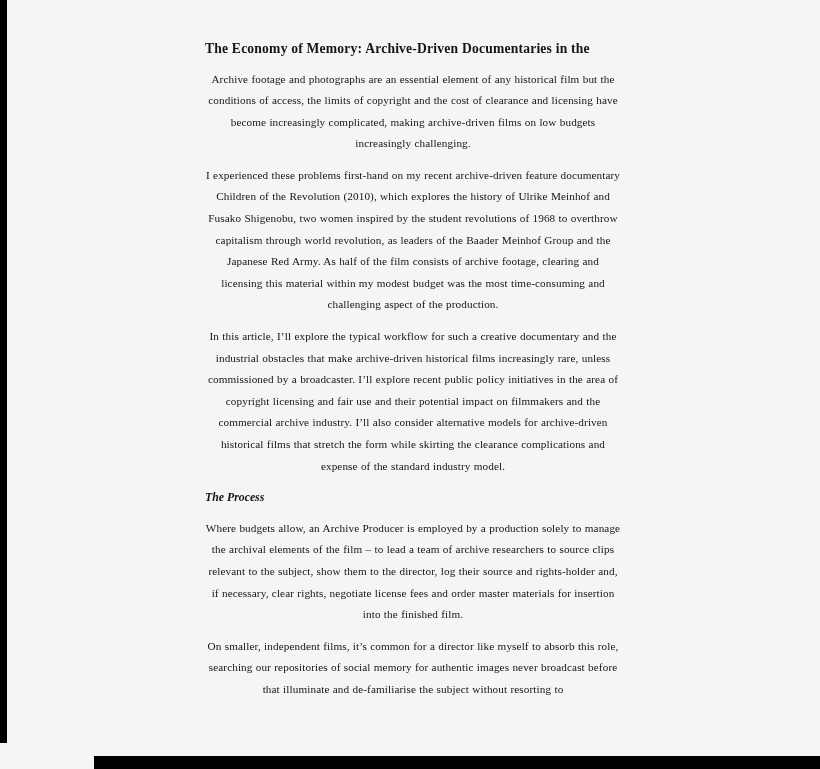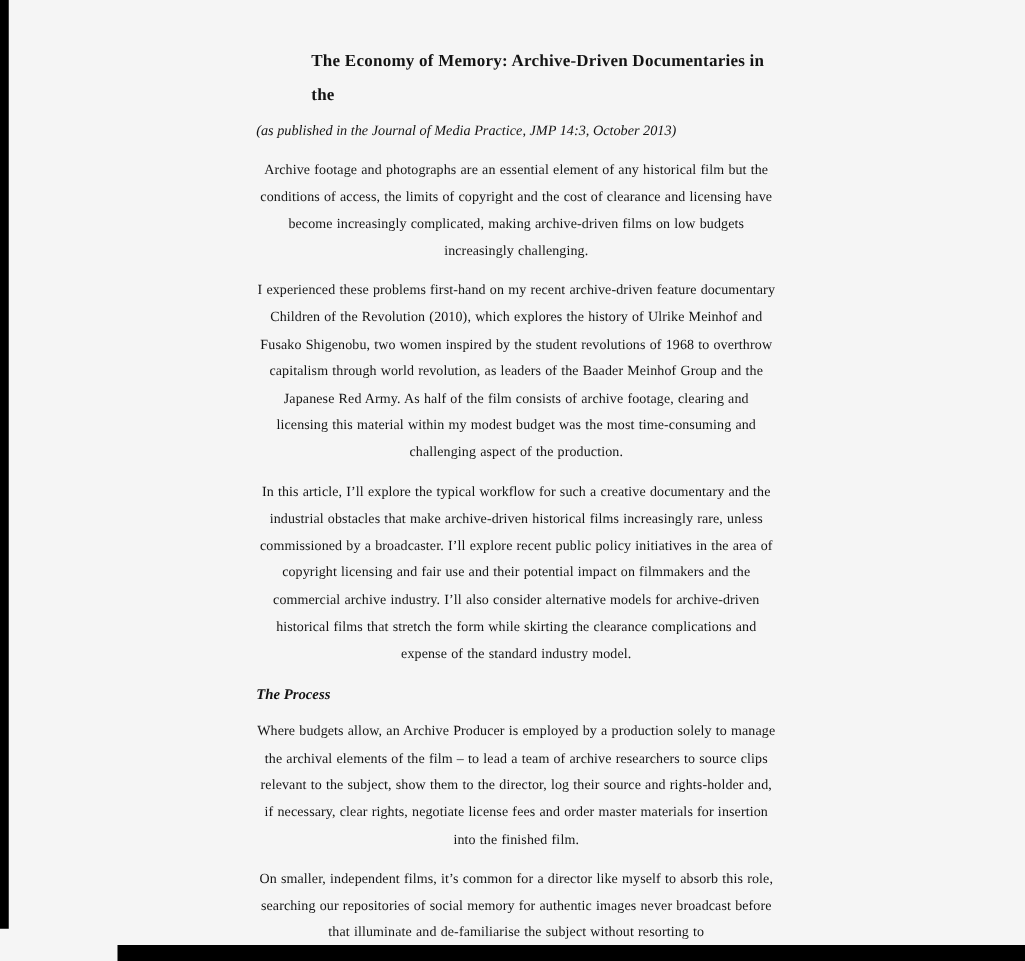--- a/index.html
+++ b/index.html
@@ -24,21 +24,21 @@
   .content {
     position: absolute; left: 205px; top: 36px;
     width: 416px;
   }
   .title {
     font-size: 13.6px; font-weight: bold;
     line-height: 26.5px;
     letter-spacing: 0.2px;
     margin: 0 0 6px 0;
   }
-  .title .tline { display: block; margin-left: 44px; }
+  .title .tline { display: block; }
   .subtitle {
     font-size: 11.4px; font-style: italic;
     line-height: 21px;
     margin: 0 0 10px 0;
   }
   p.body {
     font-size: 11.2px;
     line-height: 21.6px;
     letter-spacing: 0.1px;
     word-spacing: 0.4px;
@@ -58,21 +58,20 @@
 
 <div class="left-bar"></div>
 <div class="bottom-bar"></div>
 
 <div class="content">
 
   <div class="title">
     <span class="tline">The Economy of Memory: Archive-Driven Documentaries in the</span>
   </div>
 
-  <div class="subtitle">(as published in the Journal of Media Practice, JMP 14:3, October 2013)</div>
 
   <p class="body">Archive footage and photographs are an essential element of any historical film but the conditions of access, the limits of copyright and the cost of clearance and licensing have become increasingly complicated, making archive-driven films on low budgets increasingly challenging.</p>
 
   <p class="body"><span>I experienced these problems first-hand on my recent archive-driven feature documentary </span><span class="film-title">Children of the Revolution (2010),</span><span> which explores the history of Ulrike Meinhof and Fusako Shigenobu, two women inspired by the student revolutions of 1968 to overthrow capitalism through world revolution, as leaders of the Baader Meinhof Group and the Japanese Red Army. As half of the film consists of archive footage, clearing and licensing this material within my modest budget was the most time-consuming and challenging aspect of the production.</span></p>
 
   <p class="body">In this article, I’ll explore the typical workflow for such a creative documentary and the industrial obstacles that make archive-driven historical films increasingly rare, unless commissioned by a broadcaster. I’ll explore recent public policy initiatives in the area of copyright licensing and fair use and their potential impact on filmmakers and the commercial archive industry. I’ll also consider alternative models for archive-driven historical films that stretch the form while skirting the clearance complications and expense of the standard industry model.</p>
 
   <div class="heading">The Process</div>
 
   <p class="body">Where budgets allow, an Archive Producer is employed by a production solely to manage the archival elements of the film – to lead a team of archive researchers to source clips relevant to the subject, show them to the director, log their source and rights-holder and, if necessary, clear rights, negotiate license fees and order master materials for insertion into the finished film.</p>

